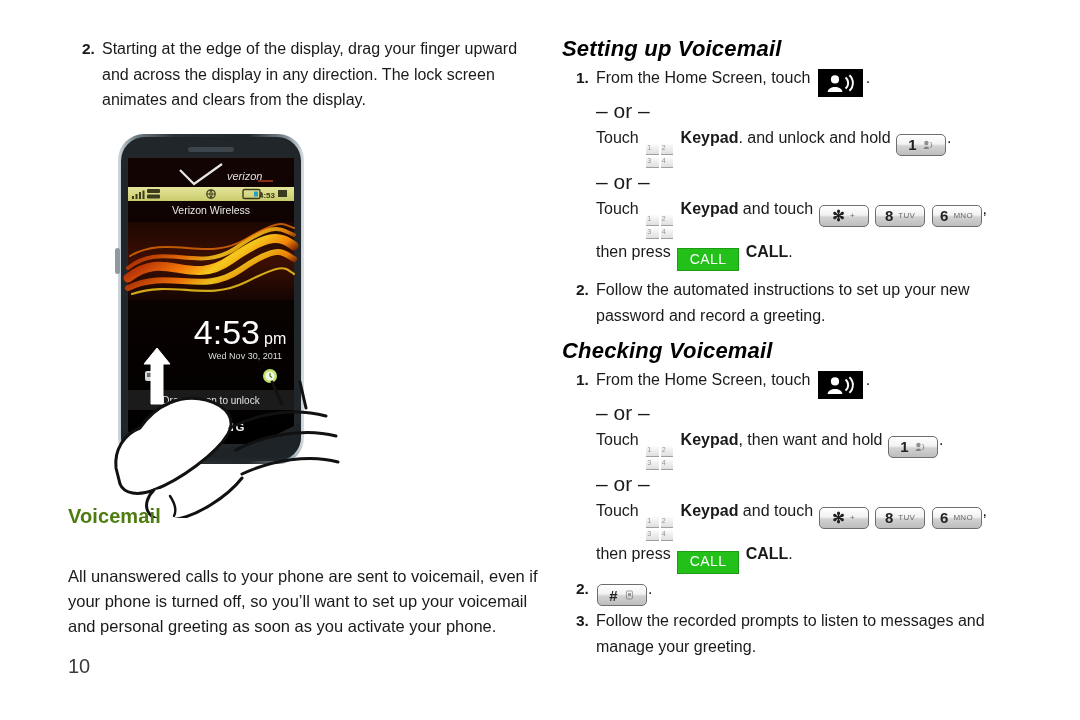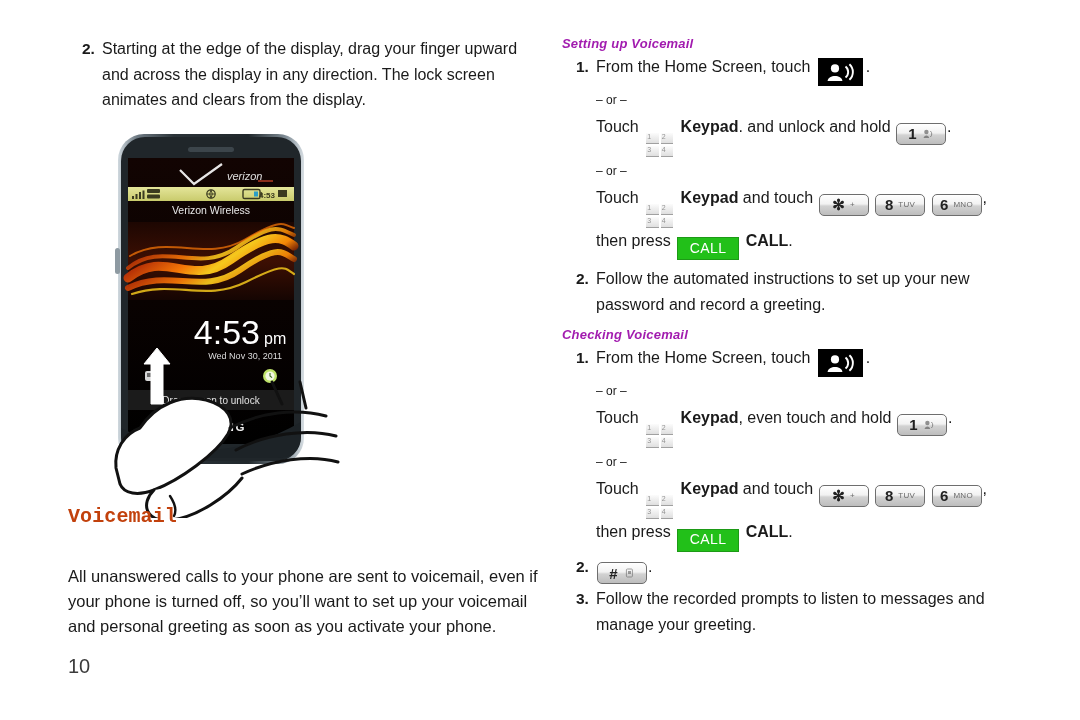--- a/index.html
+++ b/index.html
@@ -25,28 +25,28 @@
     text-align:left;padding-left:14px;
     box-sizing:border-box;
     line-height:25.5px;
   }
   .step .body{flex:1;font-size:16px;line-height:25.5px;}
 
   .para{font-size:16.5px;line-height:25px;margin-top:36px;}
 
   
   .h-section{
-    color:#c2410c;font-weight:bold;font-size:20px;
-    letter-spacing:.1px;margin:0 0 6px 0;font-family:Liberation Mono, monospace;
+    color:#4d7c0f;font-weight:bold;font-size:20px;
+    letter-spacing:.1px;margin:0 0 6px 0;
   }
   .h-sub{
-    color:#a21caf;font-weight:bold;font-style:italic;font-size:13px;
+    color:#000000;font-weight:bold;font-style:italic;font-size:22px;
     margin:0 0 3px 0;letter-spacing:.2px;
   }
-  .orline{font-size:12px;line-height:24px;margin:2px 0 2px 0;}
+  .orline{font-size:21px;line-height:24px;margin:2px 0 2px 0;}
   .b{font-weight:bold;}
 
   
   .key{
     display:inline-flex;align-items:center;justify-content:center;
     vertical-align:-7px;
     height:22px;min-width:50px;
     padding:0 6px;
     border:1px solid #6e6e6e;
     border-radius:5px;
@@ -342,21 +342,21 @@
         <div class="orline">– or –</div>
 
         <div>
           <span>Touch</span>
           <span class="kp-icon">
               <i>1</i>
               <i>2</i>
               <i>3</i>
               <i>4</i>
             </span>
-          <span class="b">Keypad</span><span>, even touch and hold</span>
+          <span class="b">Keypad</span><span>, then want and hold</span>
           <span class="key">
             <span class="kd">1</span>
             <span class="kglyph">
               <svg width="11" height="10" viewBox="0 0 11 10">
                   <circle cx="3.4" cy="3" r="2.2" fill="#555"></circle>
                   <path d="M0.6 9 C1 5.6, 5.8 5.6, 6.2 9 Z" fill="#555"></path>
                   <path d="M7.4 2 A4 4 0 0 1 7.4 8" stroke="#555" stroke-width="1" fill="none"></path>
                 </svg>
             </span>
           </span><span>.</span>

